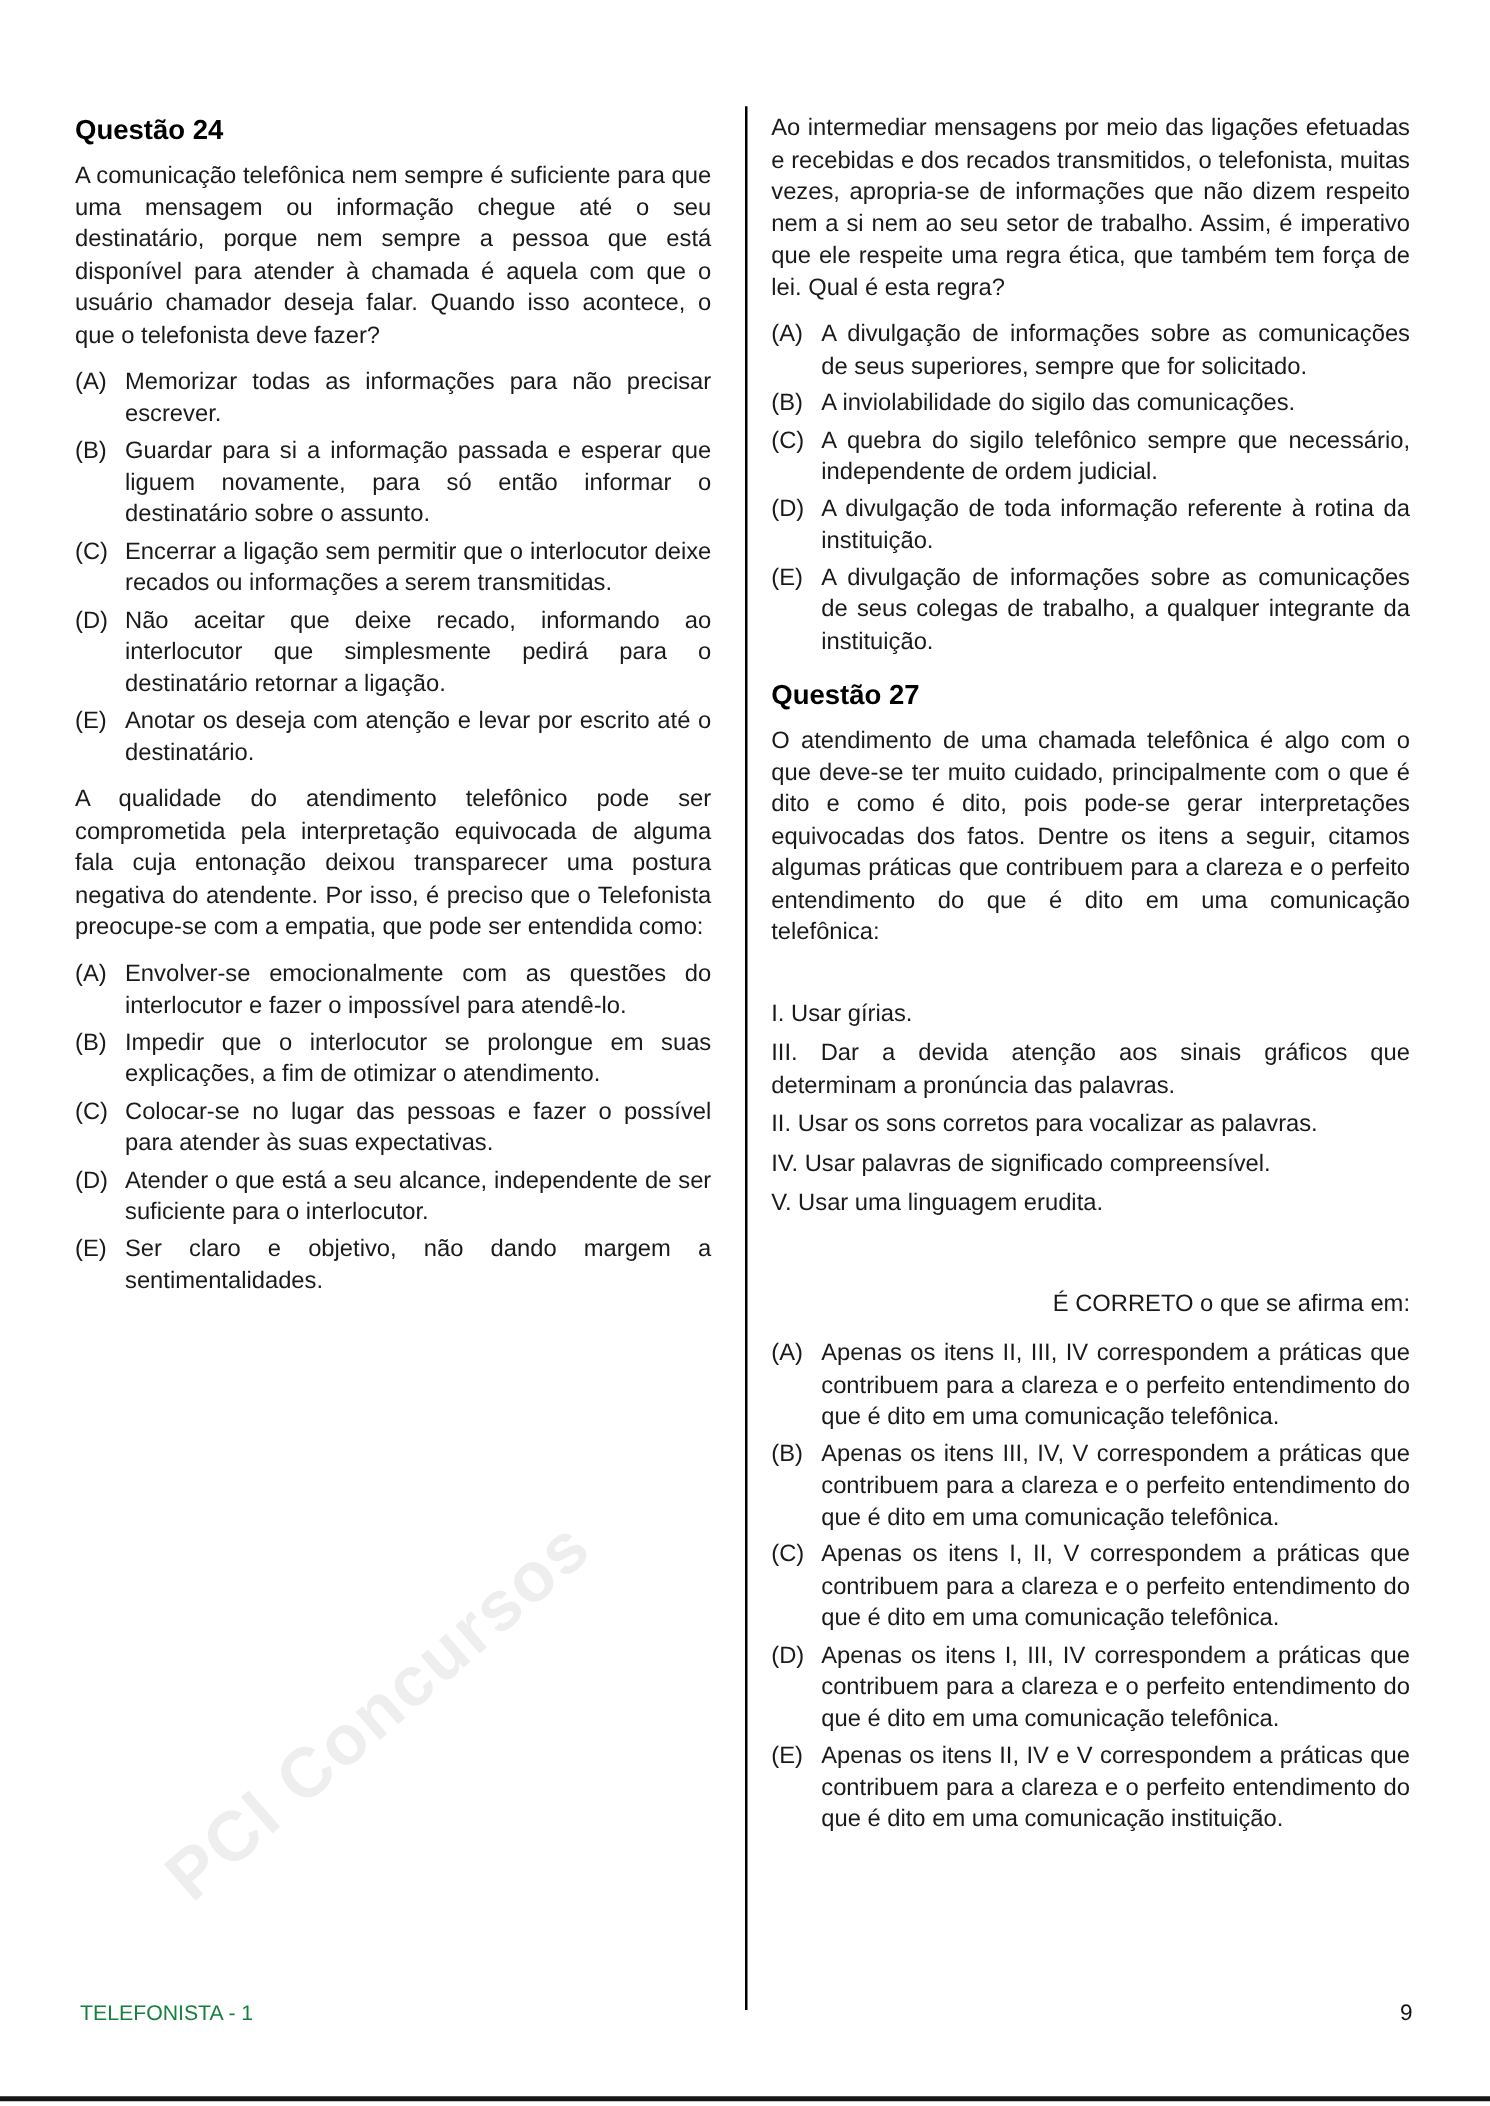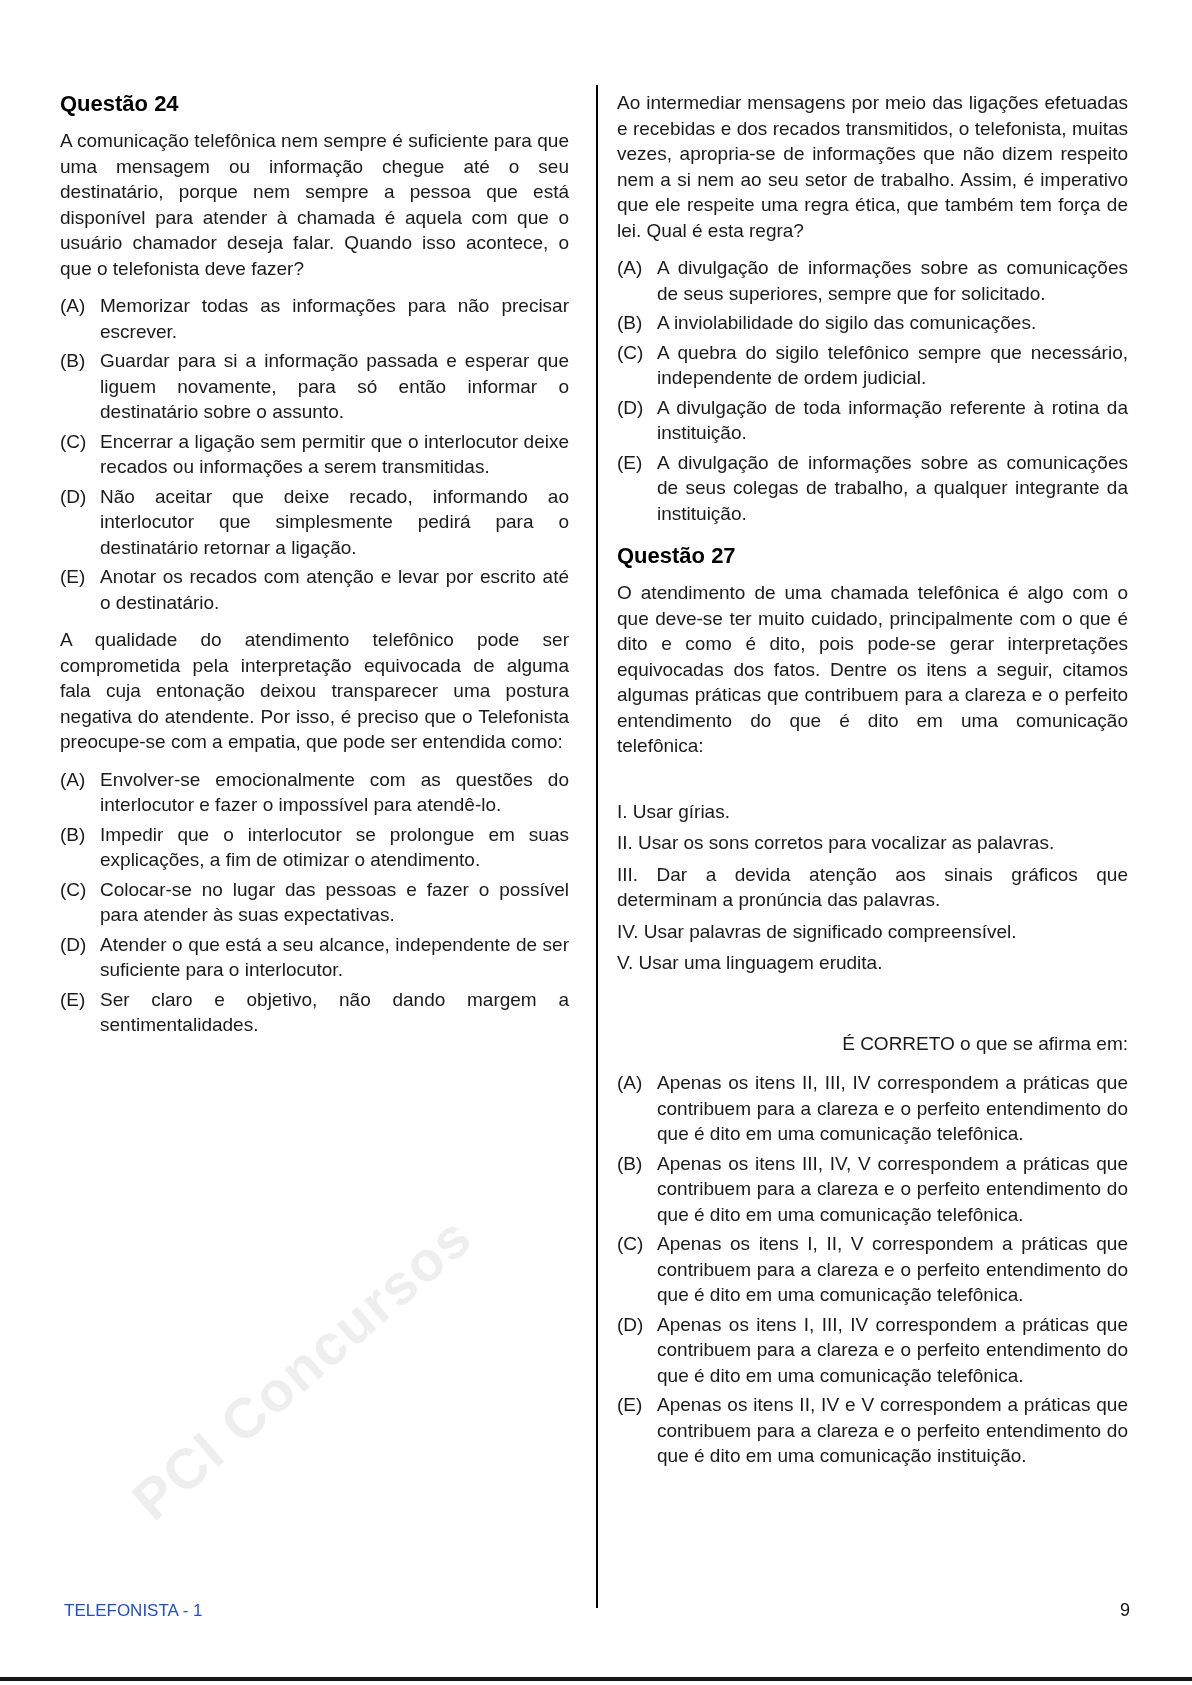--- a/index.html
+++ b/index.html
@@ -84,21 +84,21 @@
     text-align: right;
   }
   .options.after-stem { margin-top: 14px; }
 
   .footer-exam-label {
     position: absolute;
     left: 64px;
     top: 1601px;
     font-size: 17px;
     line-height: 19px;
-    color: #1d4ed8;
+    color: #15803d;
     z-index: 2;
   }
   .page-number {
     position: absolute;
     right: 62px;
     top: 1601px;
     font-size: 18px;
     line-height: 19px;
     color: #111;
     z-index: 2;
@@ -139,21 +139,21 @@
         <div class="option">
           <span class="opt-label">(C)</span>
           <span class="opt-text">Encerrar a ligação sem permitir que o interlocutor deixe recados ou informações a serem transmitidas.</span>
         </div>
         <div class="option">
           <span class="opt-label">(D)</span>
           <span class="opt-text">Não aceitar que deixe recado, informando ao interlocutor que simplesmente pedirá para o destinatário retornar a ligação.</span>
         </div>
         <div class="option">
           <span class="opt-label">(E)</span>
-          <span class="opt-text">Anotar os recados com atenção e levar por escrito até o destinatário.</span>
+          <span class="opt-text">Anotar os deseja com atenção e levar por escrito até o destinatário.</span>
         </div>
       </div>
     </div>
 
     <div class="question">
       <p class="q-intro">A qualidade do atendimento telefônico pode ser comprometida pela interpretação equivocada de alguma fala cuja entonação deixou transparecer uma postura negativa do atendente. Por isso, é preciso que o Telefonista preocupe-se com a empatia, que pode ser entendida como:</p>
       <div class="options">
         <div class="option">
           <span class="opt-label">(A)</span>
           <span class="opt-text">Envolver-se emocionalmente com as questões do interlocutor e fazer o impossível para atendê-lo.</span>
@@ -205,22 +205,22 @@
           <span class="opt-text">A divulgação de informações sobre as comunicações de seus colegas de trabalho, a qualquer integrante da instituição.</span>
         </div>
       </div>
     </div>
 
     <div class="question">
       <h2 class="q-title">Questão 27</h2>
       <p class="q-intro">O atendimento de uma chamada telefônica é algo com o que deve-se ter muito cuidado, principalmente com o que é dito e como é dito, pois pode-se gerar interpretações equivocadas dos fatos. Dentre os itens a seguir, citamos algumas práticas que contribuem para a clareza e o perfeito entendimento do que é dito em uma comunicação telefônica:</p>
       <div class="items">
         <p class="item">I. Usar gírias.</p>
+        <p class="item">III. Dar a devida atenção aos sinais gráficos que determinam a pronúncia das palavras.</p>
         <p class="item">II. Usar os sons corretos para vocalizar as palavras.</p>
-        <p class="item">III. Dar a devida atenção aos sinais gráficos que determinam a pronúncia das palavras.</p>
         <p class="item">IV. Usar palavras de significado compreensível.</p>
         <p class="item">V. Usar uma linguagem erudita.</p>
       </div>
       <p class="stem">É CORRETO o que se afirma em:</p>
       <div class="options after-stem">
         <div class="option">
           <span class="opt-label">(A)</span>
           <span class="opt-text">Apenas os itens II, III, IV correspondem a práticas que contribuem para a clareza e o perfeito entendimento do que é dito em uma comunicação telefônica.</span>
         </div>
         <div class="option">

